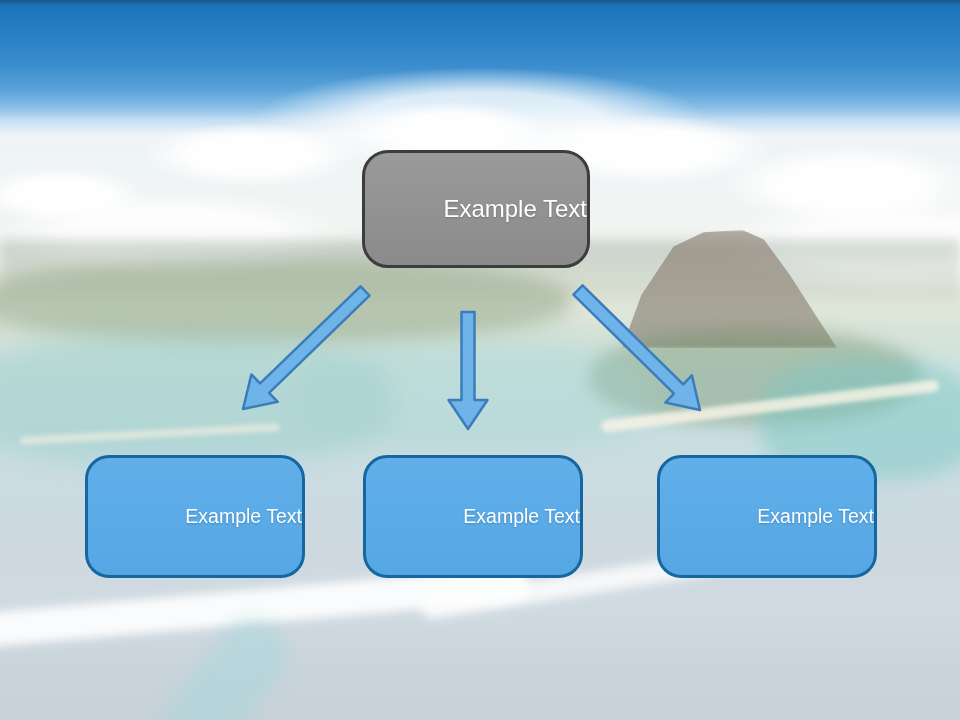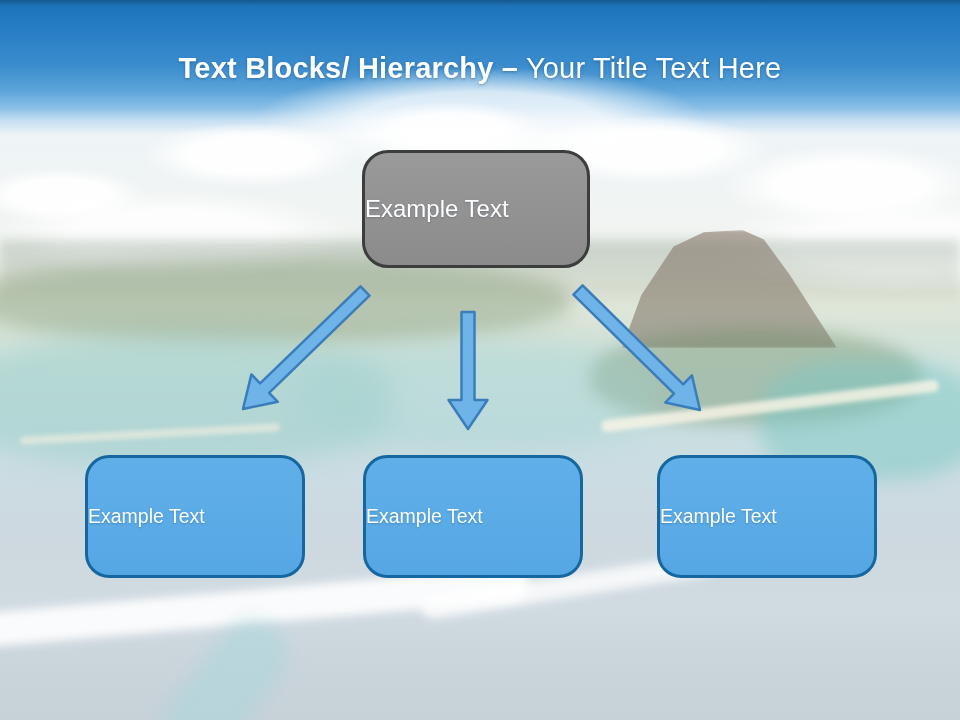--- a/index.html
+++ b/index.html
@@ -75,21 +75,21 @@
     text-align: center; color: #ffffff; font-size: 29px;
     letter-spacing: .2px; text-shadow: 0 1px 3px rgba(10,50,90,.35);
     white-space: nowrap;
   }
   .title .bold { font-weight: 700; }
   .title .light { font-weight: 400; }
 
   
   .node {
     position: absolute; box-sizing: border-box;
-    display: flex; align-items: center; justify-content: flex-start;
+    display: flex; align-items: center; justify-content: flex-end;
     color: #ffffff; text-align: center;
     text-shadow: 0 1px 2px rgba(0,40,80,.25);
   }
   .root {
     left: 362px; top: 150px; width: 228px; height: 118px;
     border-radius: 26px; border: 3px solid #3d3d3d;
     background: linear-gradient(180deg, #9a9a9a, #8b8b8b);
     font-size: 24px;
   }
   .child {
@@ -126,25 +126,20 @@
     <div class="lagoon-left"></div>
     <div class="mid-water"></div>
     <div class="lagoon-right"></div>
     <div class="beach-line"></div>
     <div class="beach-line2"></div>
     <div class="surf"></div>
     <div class="surf2"></div>
     <div class="teal-streak"></div>
   </div>
 
-  <div class="title">
-    <span class="bold">Text Blocks/ Hierarchy</span>
-    <span class="bold">–</span>
-    <span class="light">Your Title Text Here</span>
-  </div>
 
   <svg class="arrows" width="960" height="720" viewBox="0 0 960 720">
     <polygon points="360.5,286.3 369.5,295.7 269.1,392.8 277.8,401.8 243,409 251.4,374.4 260.1,383.4"></polygon>
     <polygon points="461.5,312 474.5,312 474.5,400 487.5,400 468,429 448.5,400 461.5,400"></polygon>
     <polygon points="573.4,294.6 582.6,285.4 683.2,384.4 691.9,375.4 700,410 665.3,402.5 674,393.6"></polygon>
   </svg>
 
   <div class="node root">
     <span>Example Text</span>
   </div>

